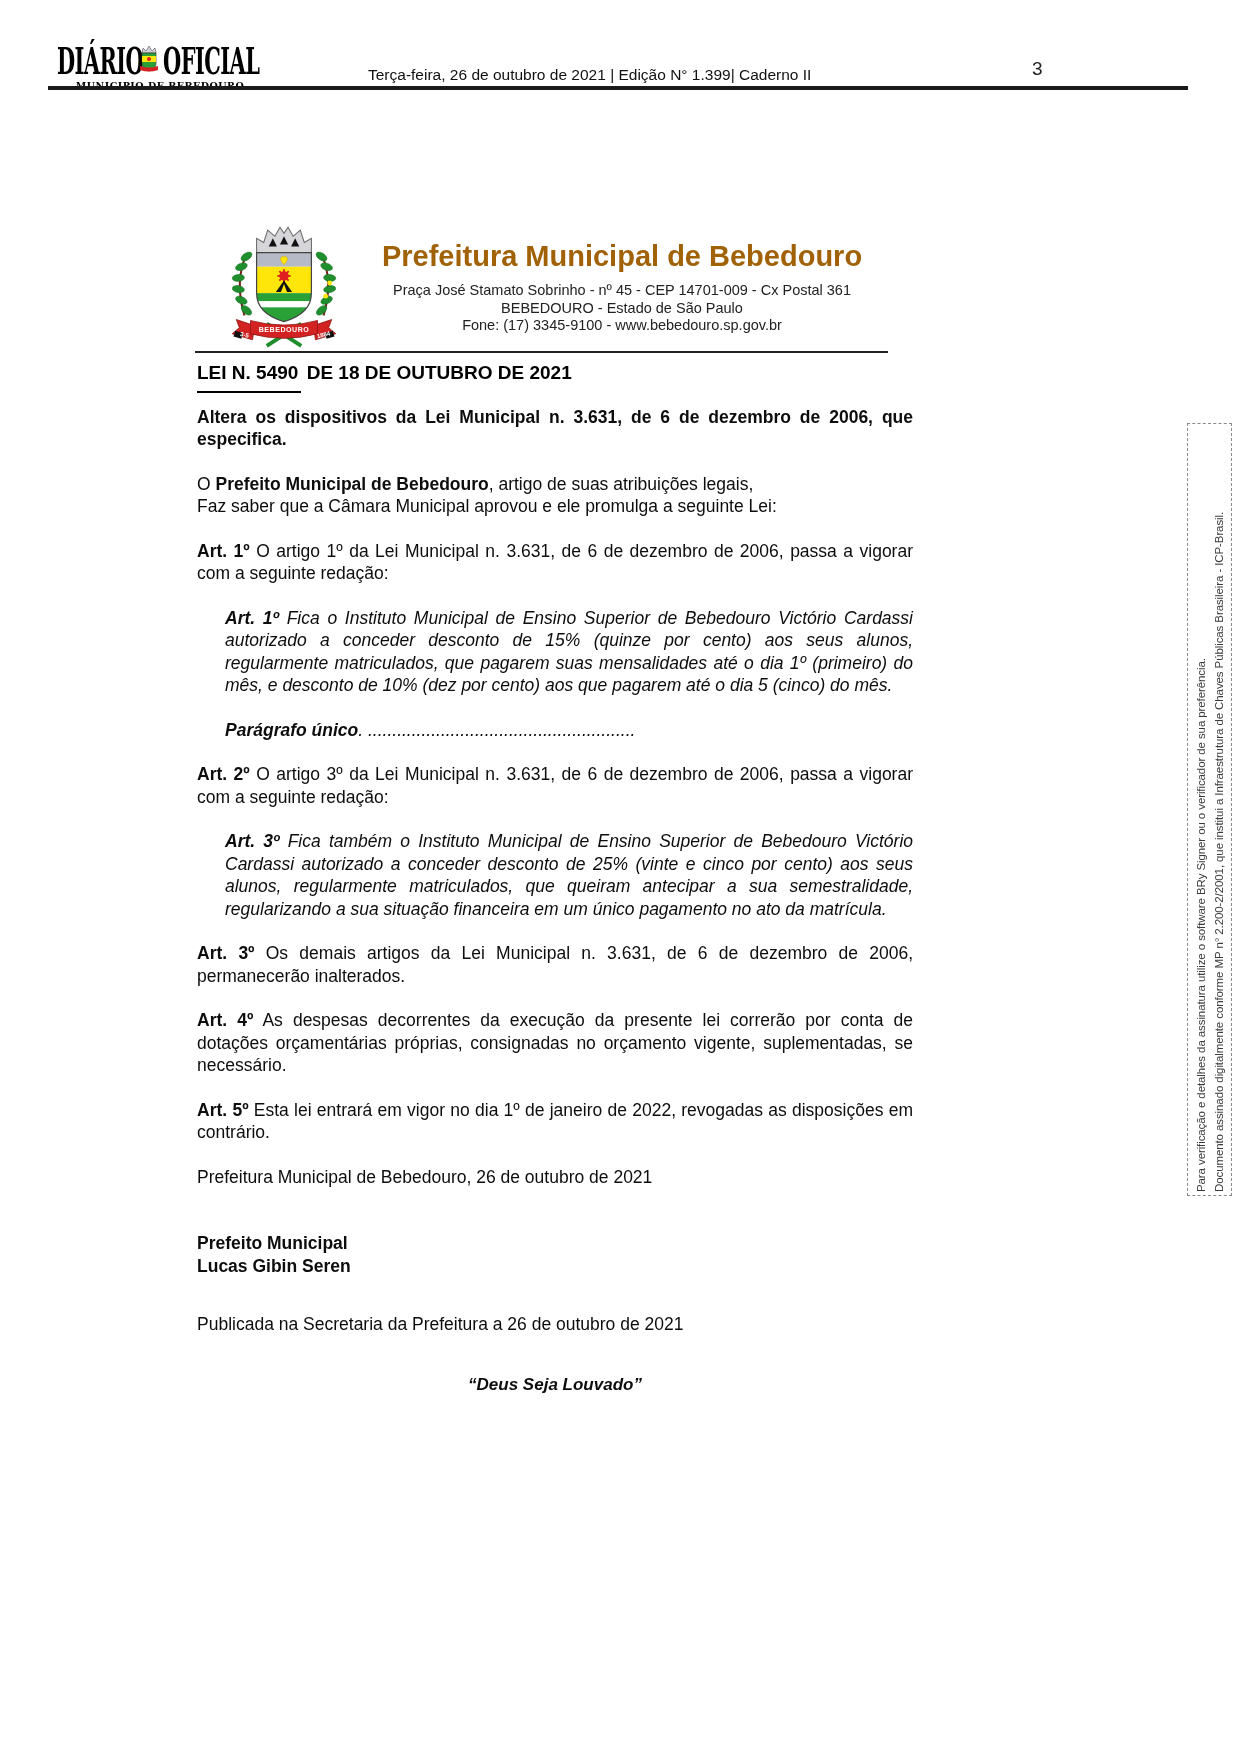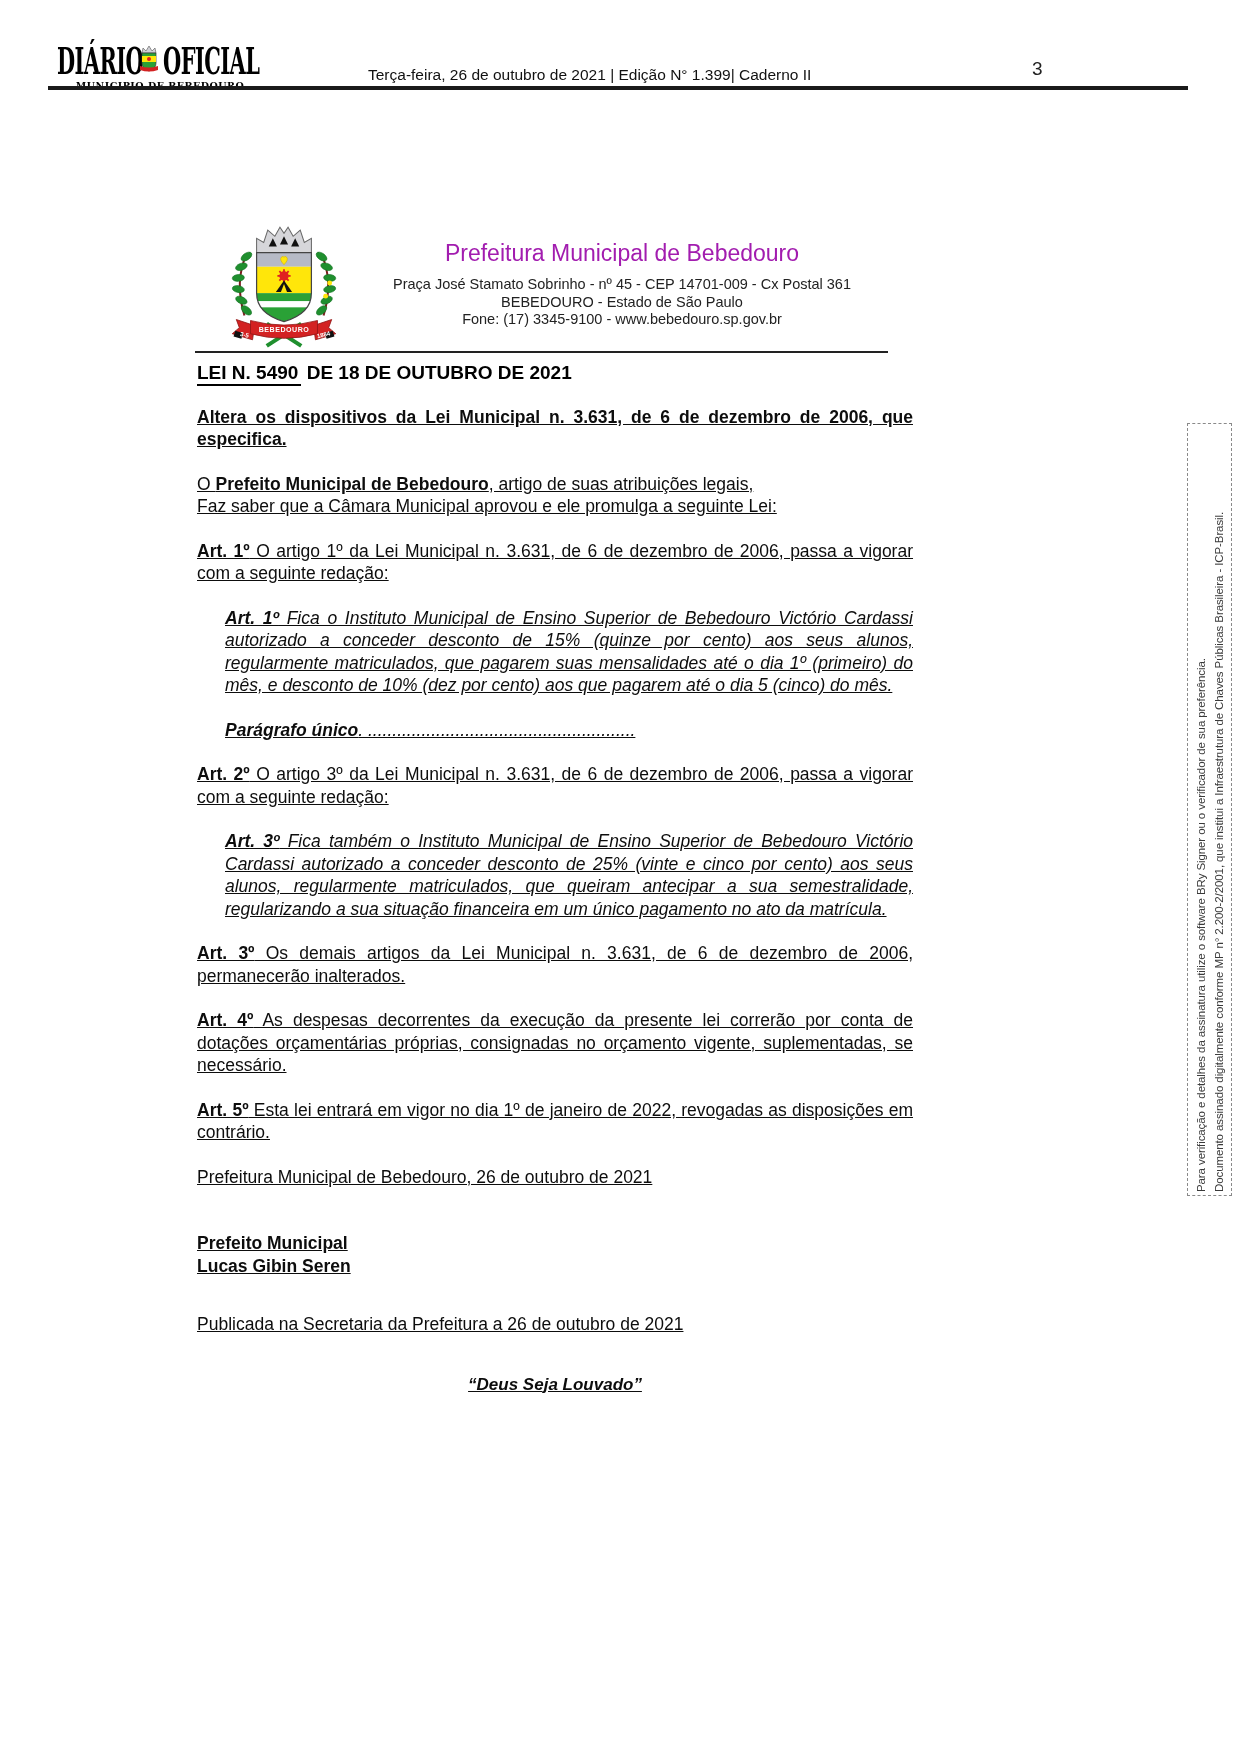--- a/index.html
+++ b/index.html
@@ -49,36 +49,36 @@
   }
   .masthead-rule {
     position: absolute; left: 48px; top: 86px; width: 1140px; height: 3.5px;
     background: #1a1a1a;
   }
 
   
   .city-crest { position: absolute; left: 216px; top: 220px; }
   .letterhead-text { position: absolute; left: 352px; top: 240px; width: 540px; }
   .letterhead-title {
-    font-size: 23px; font-weight: normal; color: #a21caf;
+    font-size: 29px; font-weight: bold; color: #a16207;
     text-align: center; letter-spacing: 0px; margin-bottom: 9px;
   }
   .letterhead-address { text-align: center; font-size: 14.5px; line-height: 17.5px; color: #222; }
   .letterhead-rule {
     position: absolute; left: 195px; top: 351px; width: 693px; height: 2px; background: #222;
   }
 
   
   .doc {
     position: absolute; left: 197px; top: 362px; width: 716px;
     font-size: 17.5px; line-height: 22.5px;
   }
   .law-title { font-size: 19px; font-weight: bold; margin-bottom: 21px; color: #000; }
-  .law-title .underl { border-bottom: 2.5px solid #000; padding-bottom: 1px; padding-right: 3px; }
-  .doc p { margin: 0 0 22px 0; text-align: justify; text-decoration: underline; }
+  .law-title .underl { border-bottom: 2.5px solid #000; padding-bottom: 8px; padding-right: 3px; }
+  .doc p { margin: 0 0 22px 0; text-align: justify; }
   .doc p.no-just { text-align: left; }
   .bold-par { font-weight: bold; }
   .quote { margin-left: 28px !important; font-style: italic; }
   .quote b { font-style: italic; }
   .pline { display: block; }
   .sig { font-weight: bold; text-align: left !important; }
   .mt-xl { margin-top: 44px !important; }
   .mt-lg { margin-top: 36px !important; }
   .motto { text-align: center !important; font-weight: bold; font-style: italic; margin-top: 38px !important; font-size: 17px; }
 

